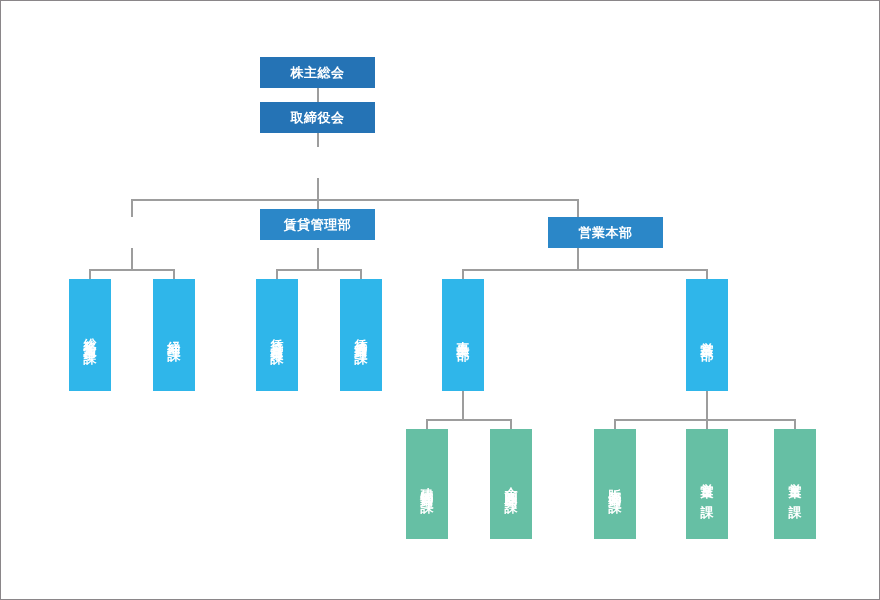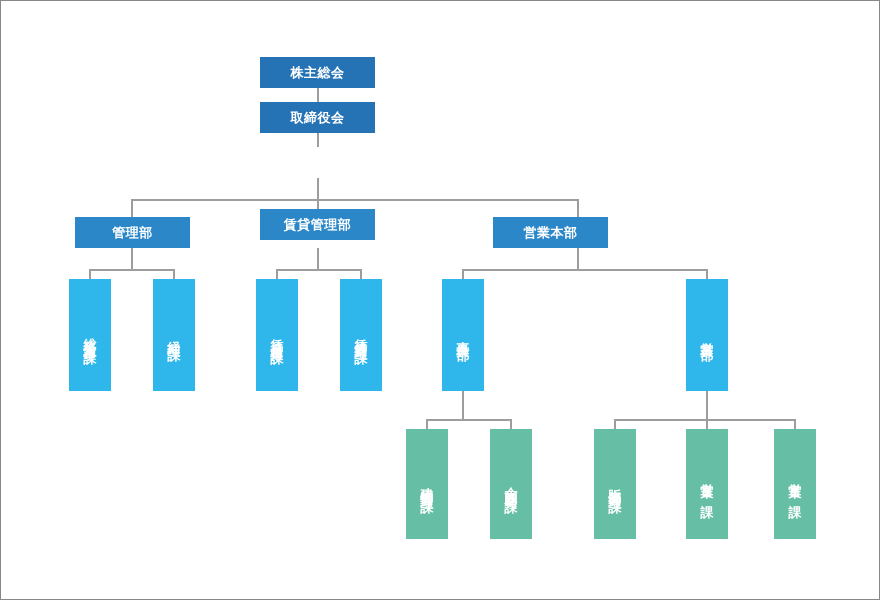--- a/index.html
+++ b/index.html
@@ -83,29 +83,26 @@
   <div class="node lvl-top" style="left:259px; top:101px; width:115px; height:31px;justify-content:center;">
     <span class="hlabel">取締役会</span>
   </div>
 
 
   <div class="conn-h" style="left:130px; top:198px; width:448px;"></div>
   <div class="conn-v" style="left:130px; top:198px; height:18px;"></div>
   <div class="conn-v" style="left:316px; top:198px; height:18px;"></div>
   <div class="conn-v" style="left:576px; top:198px; height:18px;"></div>
 
-  <div class="node lvl-dept" style="left:74px;  top:216px; width:115px; height:31px;">
-    <span class="hlabel">管理部</span>
-  </div>
 
   <div class="node lvl-dept" style="left:259px; top:208px; width:115px; height:31px;">
     <span class="hlabel">賃貸管理部</span>
   </div>
 
-  <div class="node lvl-dept" style="left:492px; top:216px; width:115px; height:31px;">
+  <div class="node lvl-dept" style="left:547px; top:216px; width:115px; height:31px;">
     <span class="hlabel">営業本部</span>
   </div>
 
   <div class="conn-v" style="left:130px; top:247px; width:2px; height:21px;"></div>
   <div class="conn-h" style="left:88px;  top:268px; width:86px;"></div>
   <div class="conn-v" style="left:88px;  top:268px; height:10px;"></div>
   <div class="conn-v" style="left:172px; top:268px; height:10px;"></div>
 
   <div class="node lvl-sec" style="left:68px;  top:278px; width:42px; height:112px;">
     <span class="vlabel">総務人事課</span>

